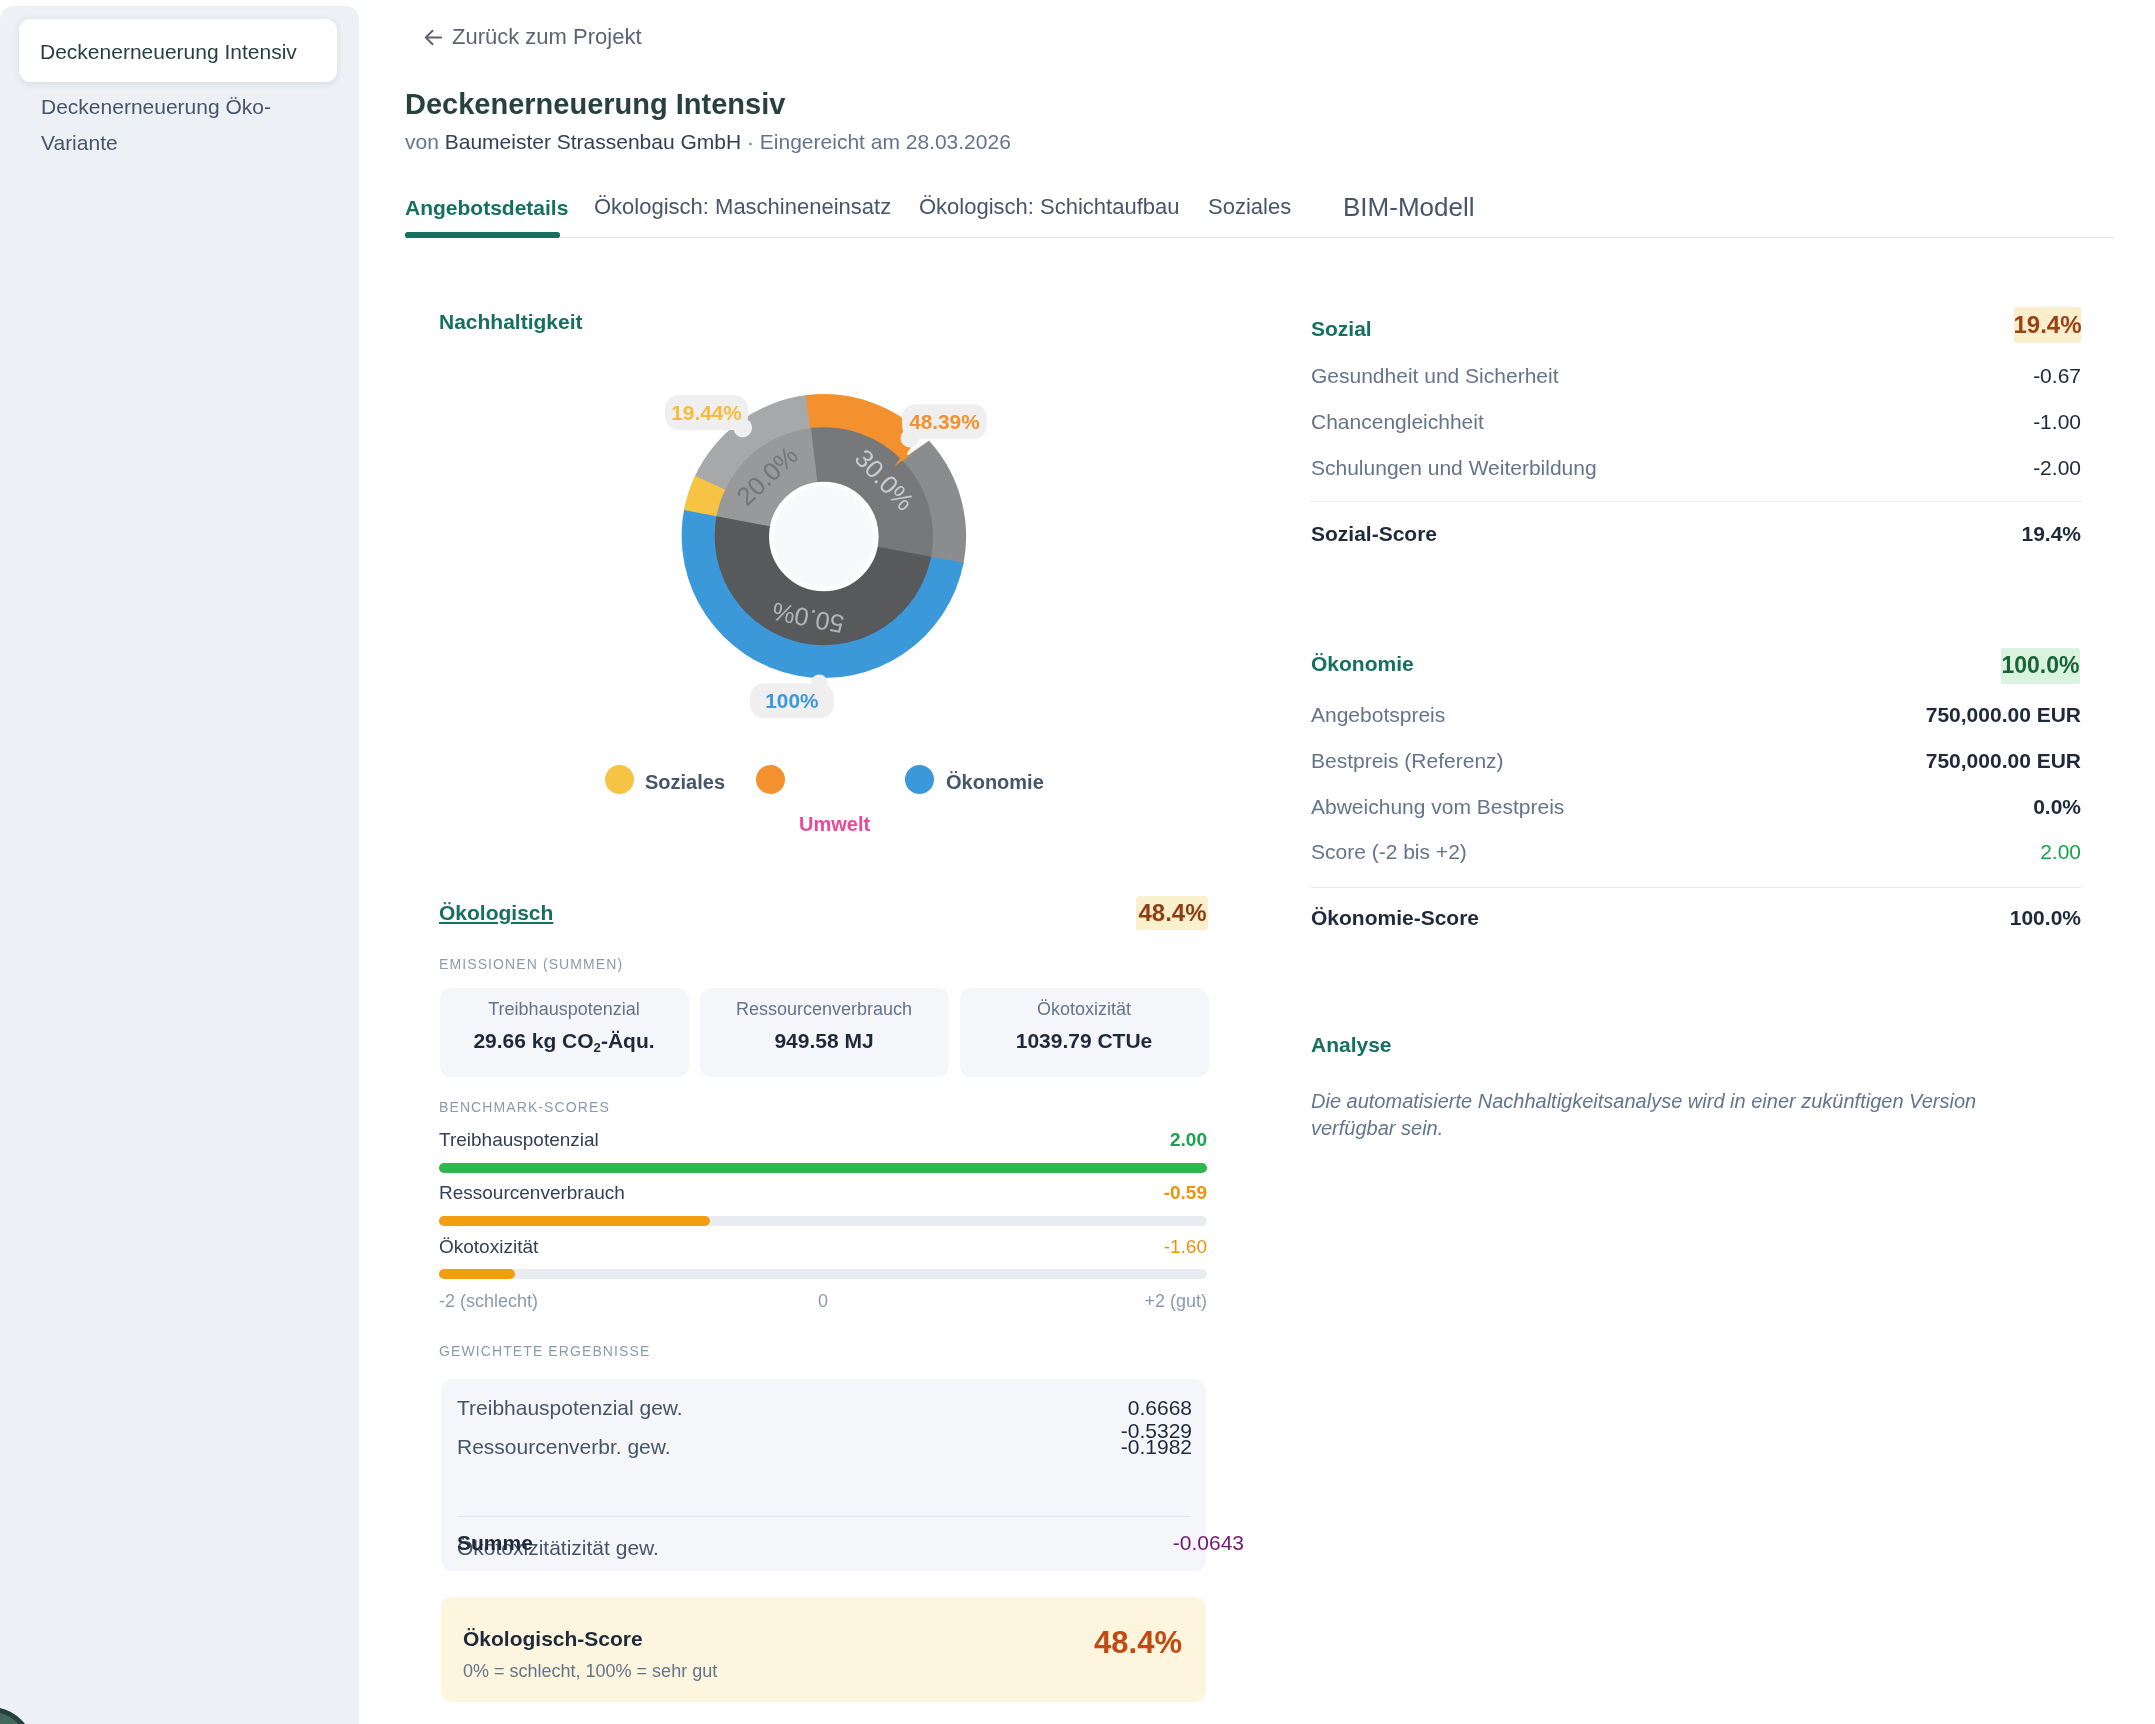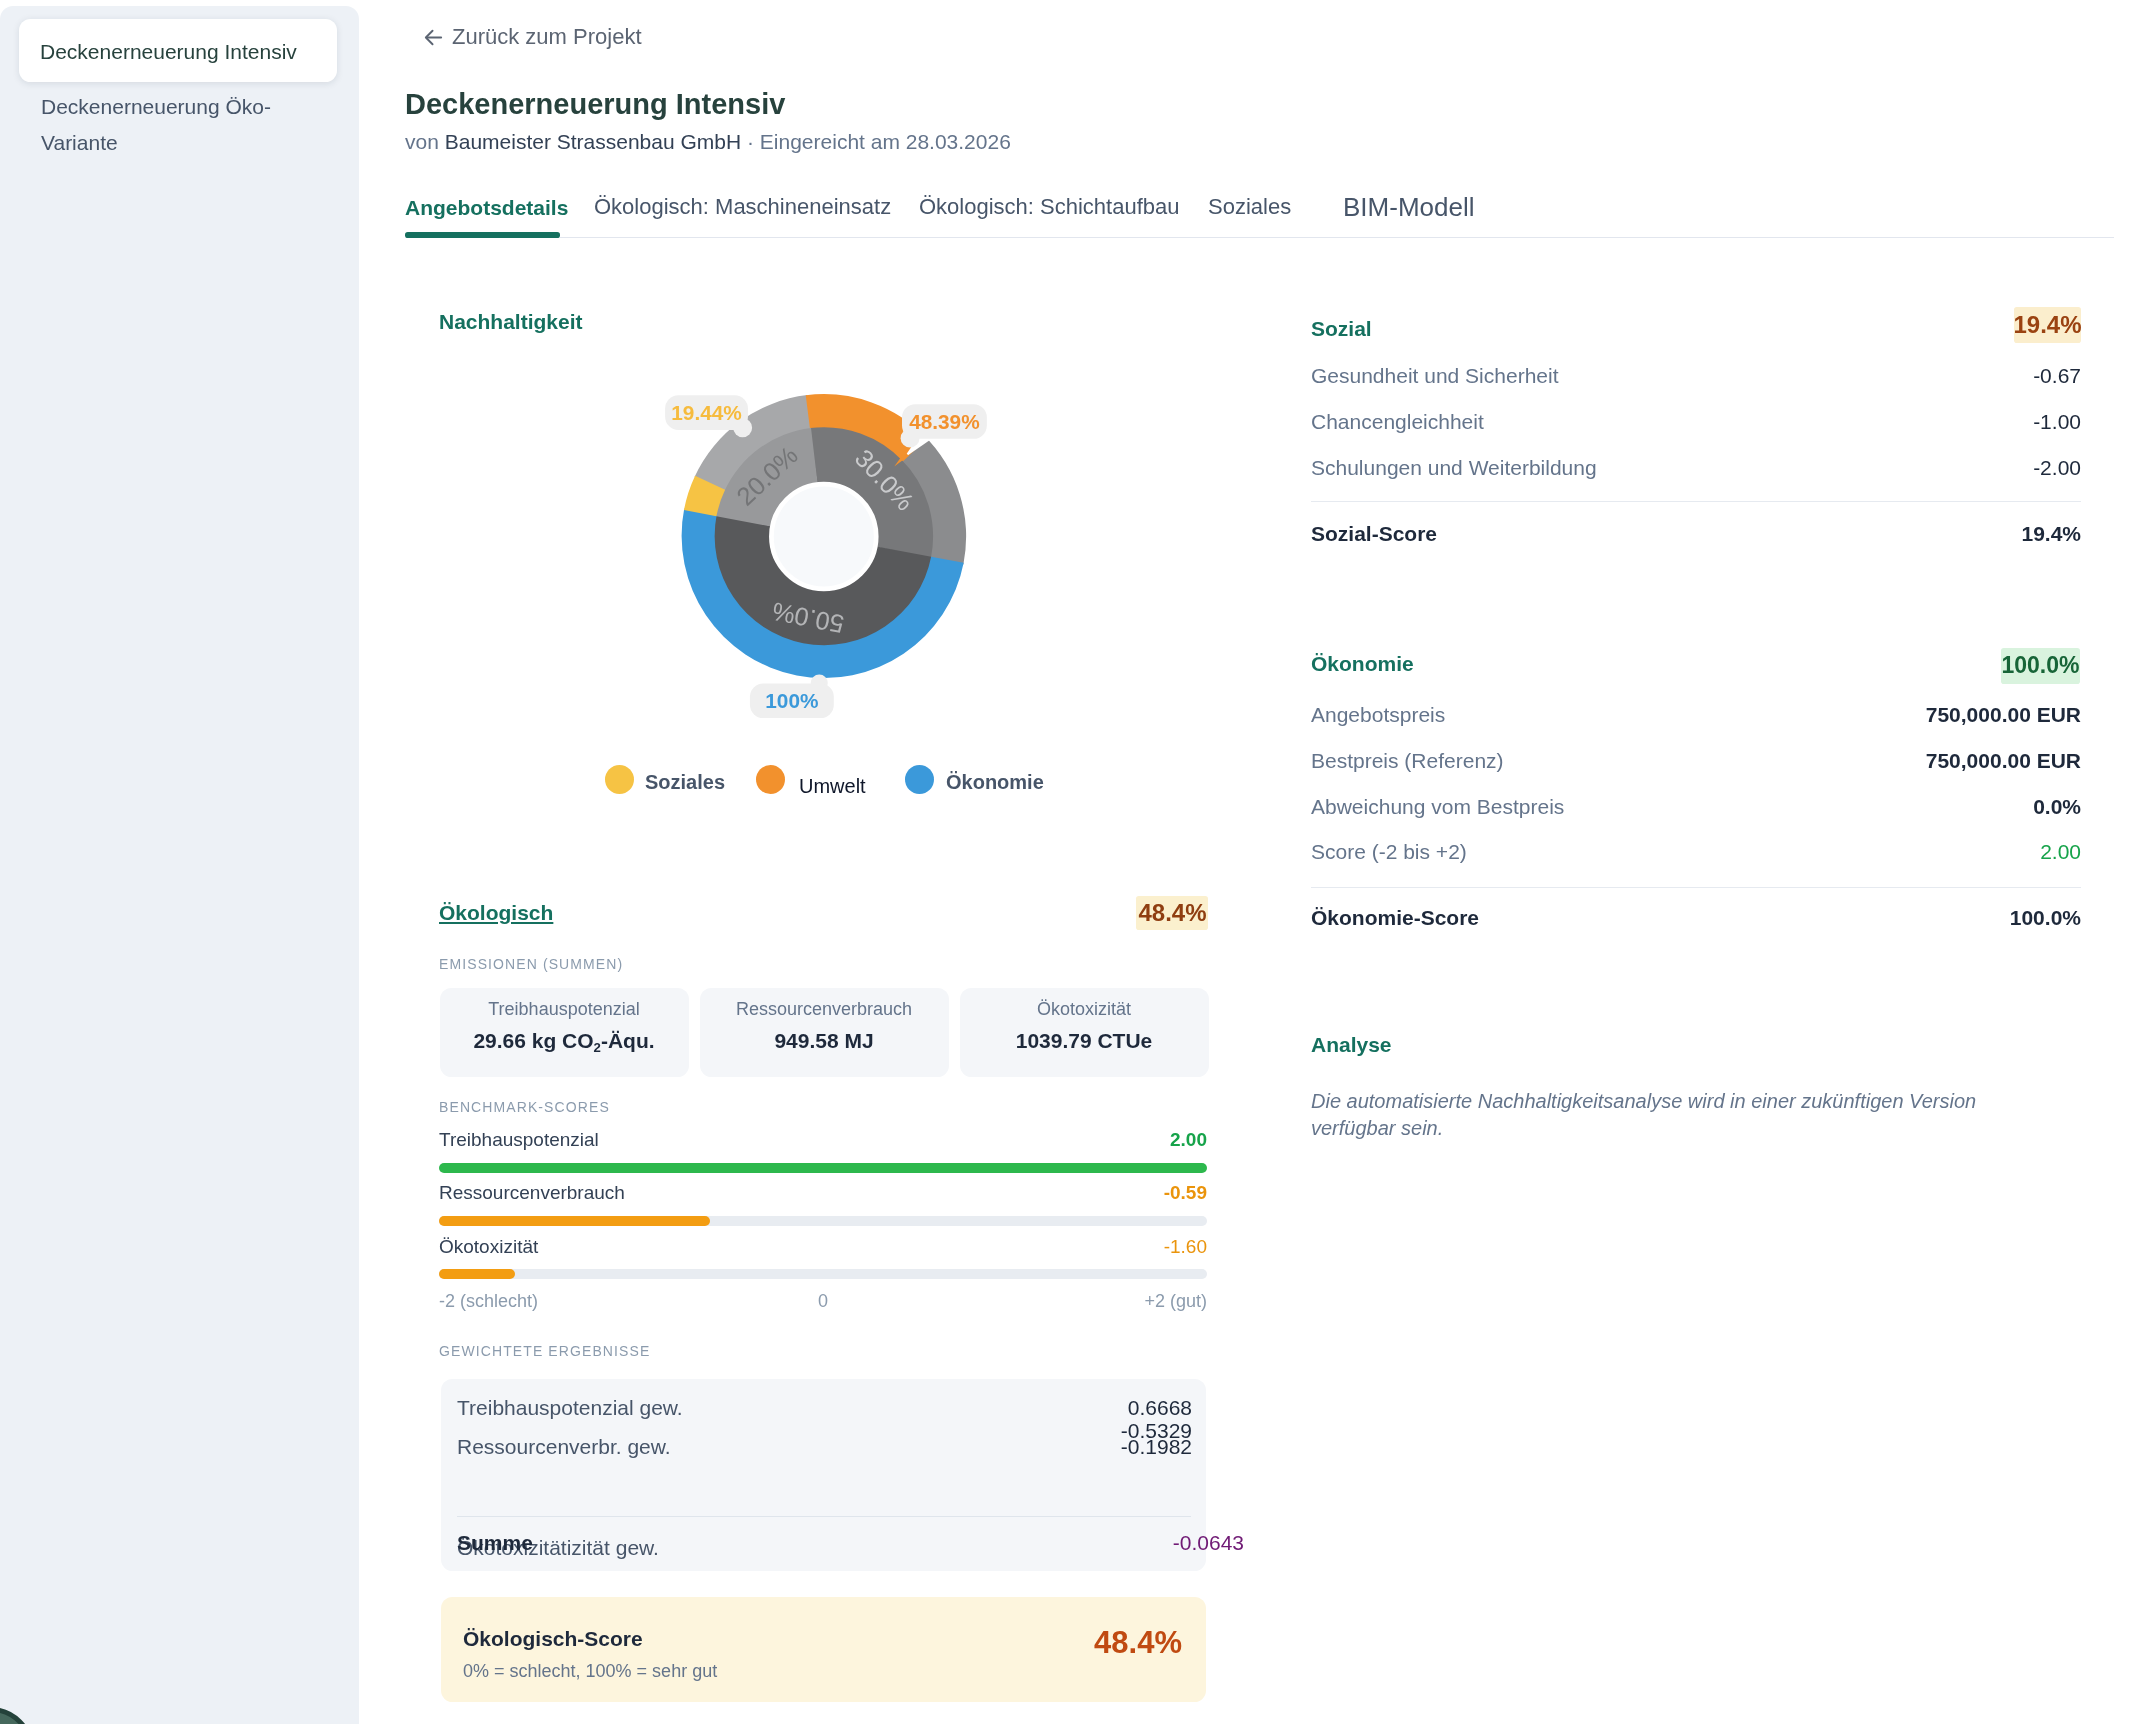--- a/index.html
+++ b/index.html
@@ -47,21 +47,21 @@
     <circle cx="312" cy="73" r="10" fill="#efefef"></circle>
     <rect x="303.5" y="37.10000000000002" width="89.7" height="36.6" rx="14" fill="#efefef"></rect>
     <text x="348.35" y="63.32000000000002" font-size="22" font-weight="bold" fill="#f2912d" text-anchor="middle">48.39%</text>
     <circle cx="216" cy="332" r="9" fill="#efefef"></circle>
     <rect x="142.70000000000005" y="332.5" width="88.7" height="36.5" rx="14" fill="#efefef"></rect>
     <text x="187.05000000000004" y="358.67" font-size="22" font-weight="bold" fill="#3b99da" text-anchor="middle">100%</text>
   </svg>
 <div style="position:absolute;left:605px;top:765px;width:29px;height:29px;border-radius:50%;background:#f6c344;"></div>
 <div style="position:absolute;font-size:20px;line-height:20px;color:#475569;font-weight:700;left:645px;top:772px;white-space:nowrap;">Soziales</div>
 <div style="position:absolute;left:756px;top:765px;width:29px;height:29px;border-radius:50%;background:#f2912d;"></div>
-<div style="position:absolute;font-size:20px;line-height:20px;color:#0f172a;font-weight:400;left:799px;top:776px;white-space:nowrap;">Umwelt</div>
+<div style="position:absolute;font-size:20px;line-height:20px;color:#ec4899;font-weight:700;left:799px;top:814px;white-space:nowrap;">Umwelt</div>
 <div style="position:absolute;left:905px;top:765px;width:29px;height:29px;border-radius:50%;background:#3b99da;"></div>
 <div style="position:absolute;font-size:20px;line-height:20px;color:#475569;font-weight:700;left:946px;top:772px;white-space:nowrap;">Ökonomie</div>
 <div style="position:absolute;font-size:21px;line-height:21px;color:#15705f;font-weight:700;left:439px;top:902px;white-space:nowrap;text-decoration:underline;">Ökologisch</div>
 <div style="position:absolute;left:1136px;top:896px;width:72px;height:34px;background:#fbf0ce;border-radius:2.8px;"></div>
 <div style="position:absolute;font-size:24px;line-height:24px;color:#8f3e11;font-weight:700;left:1130px;top:901px;width:85px;text-align:center;">48.4%</div>
 <div style="position:absolute;font-size:14px;line-height:14px;color:#8b9bad;letter-spacing:1.1px;left:439px;top:957px;white-space:nowrap;">EMISSIONEN (SUMMEN)</div>
 <div style="position:absolute;left:440px;top:988px;width:249px;height:89px;background:#f4f6f9;border-radius:11.4px;"></div>
 <div style="position:absolute;font-size:18px;line-height:18px;color:#64748b;left:441px;top:1000px;width:246px;text-align:center;">Treibhauspotenzial</div>
 <div style="position:absolute;font-size:21px;line-height:21px;color:#1e293b;font-weight:700;left:441px;top:1030px;width:246px;text-align:center;">29.66 kg CO<sub style="font-size:13.2px">2</sub>-Äqu.</div>
 <div style="position:absolute;left:700px;top:988px;width:249px;height:89px;background:#f4f6f9;border-radius:11.4px;"></div>

